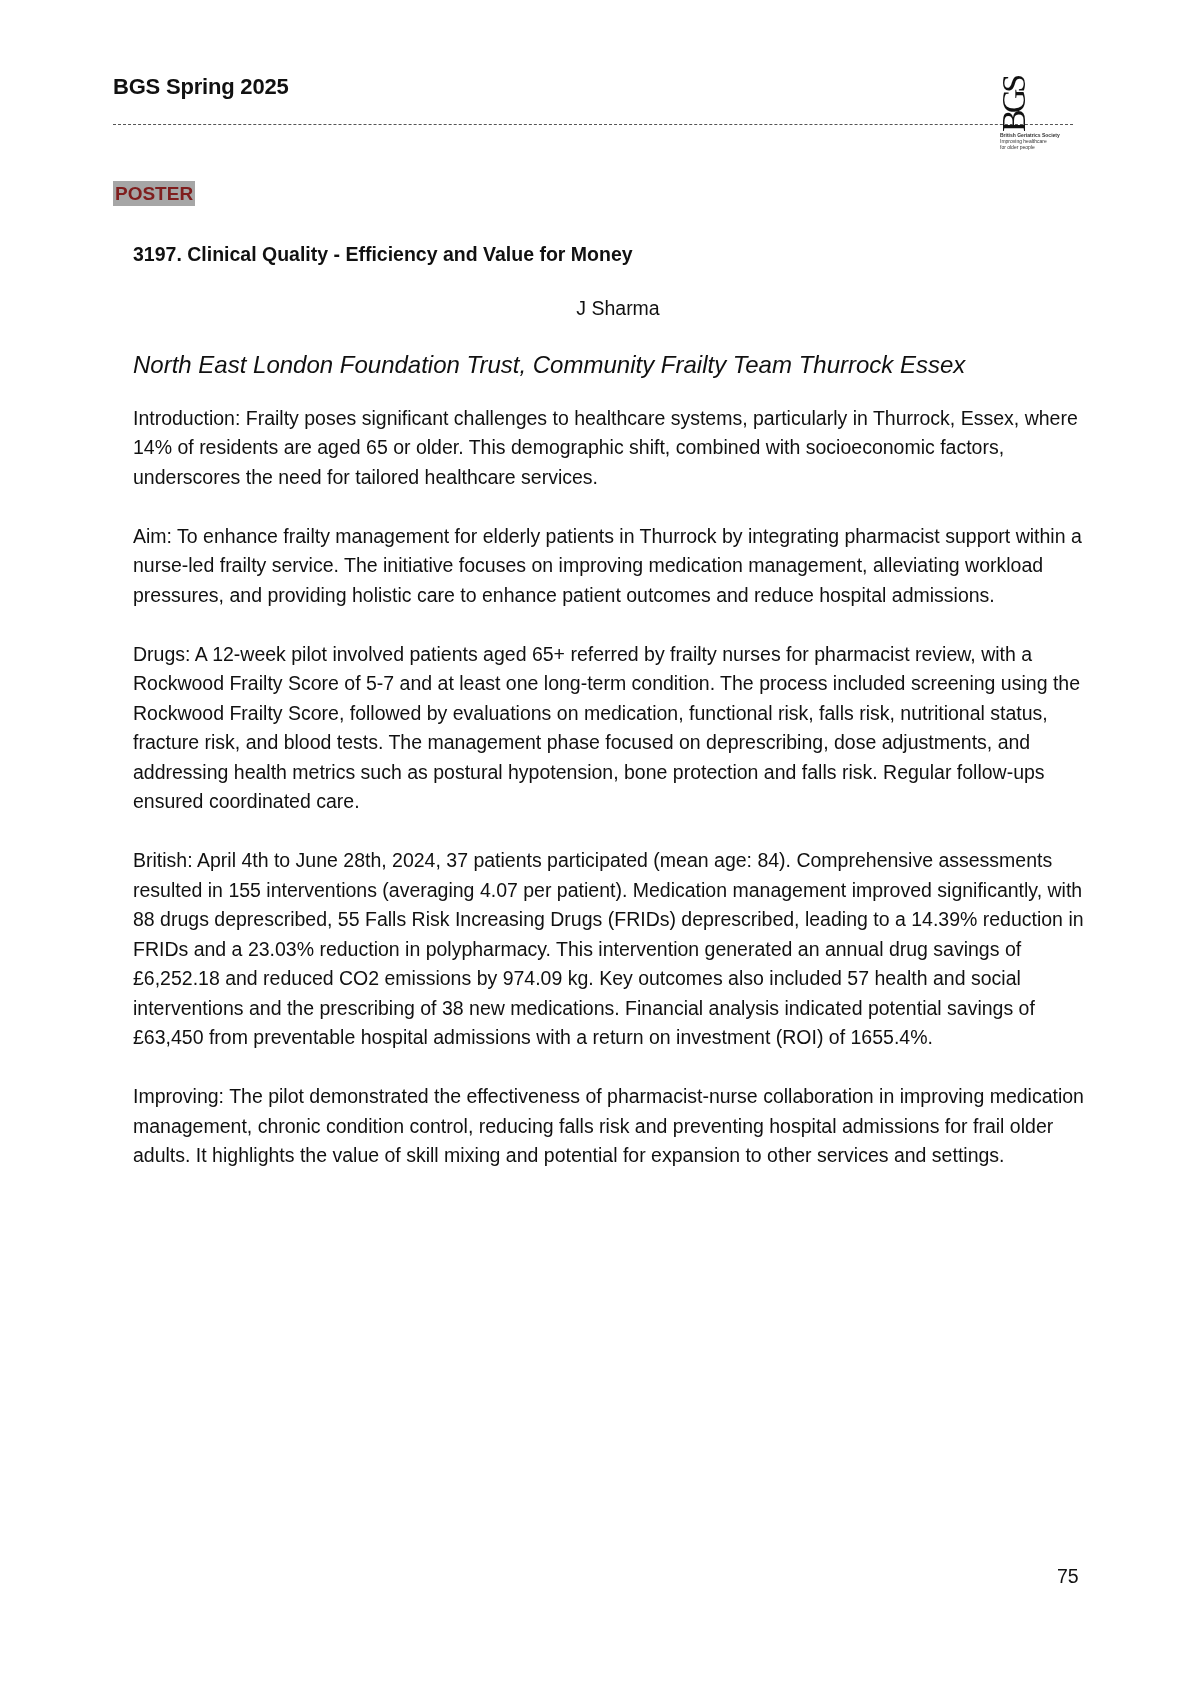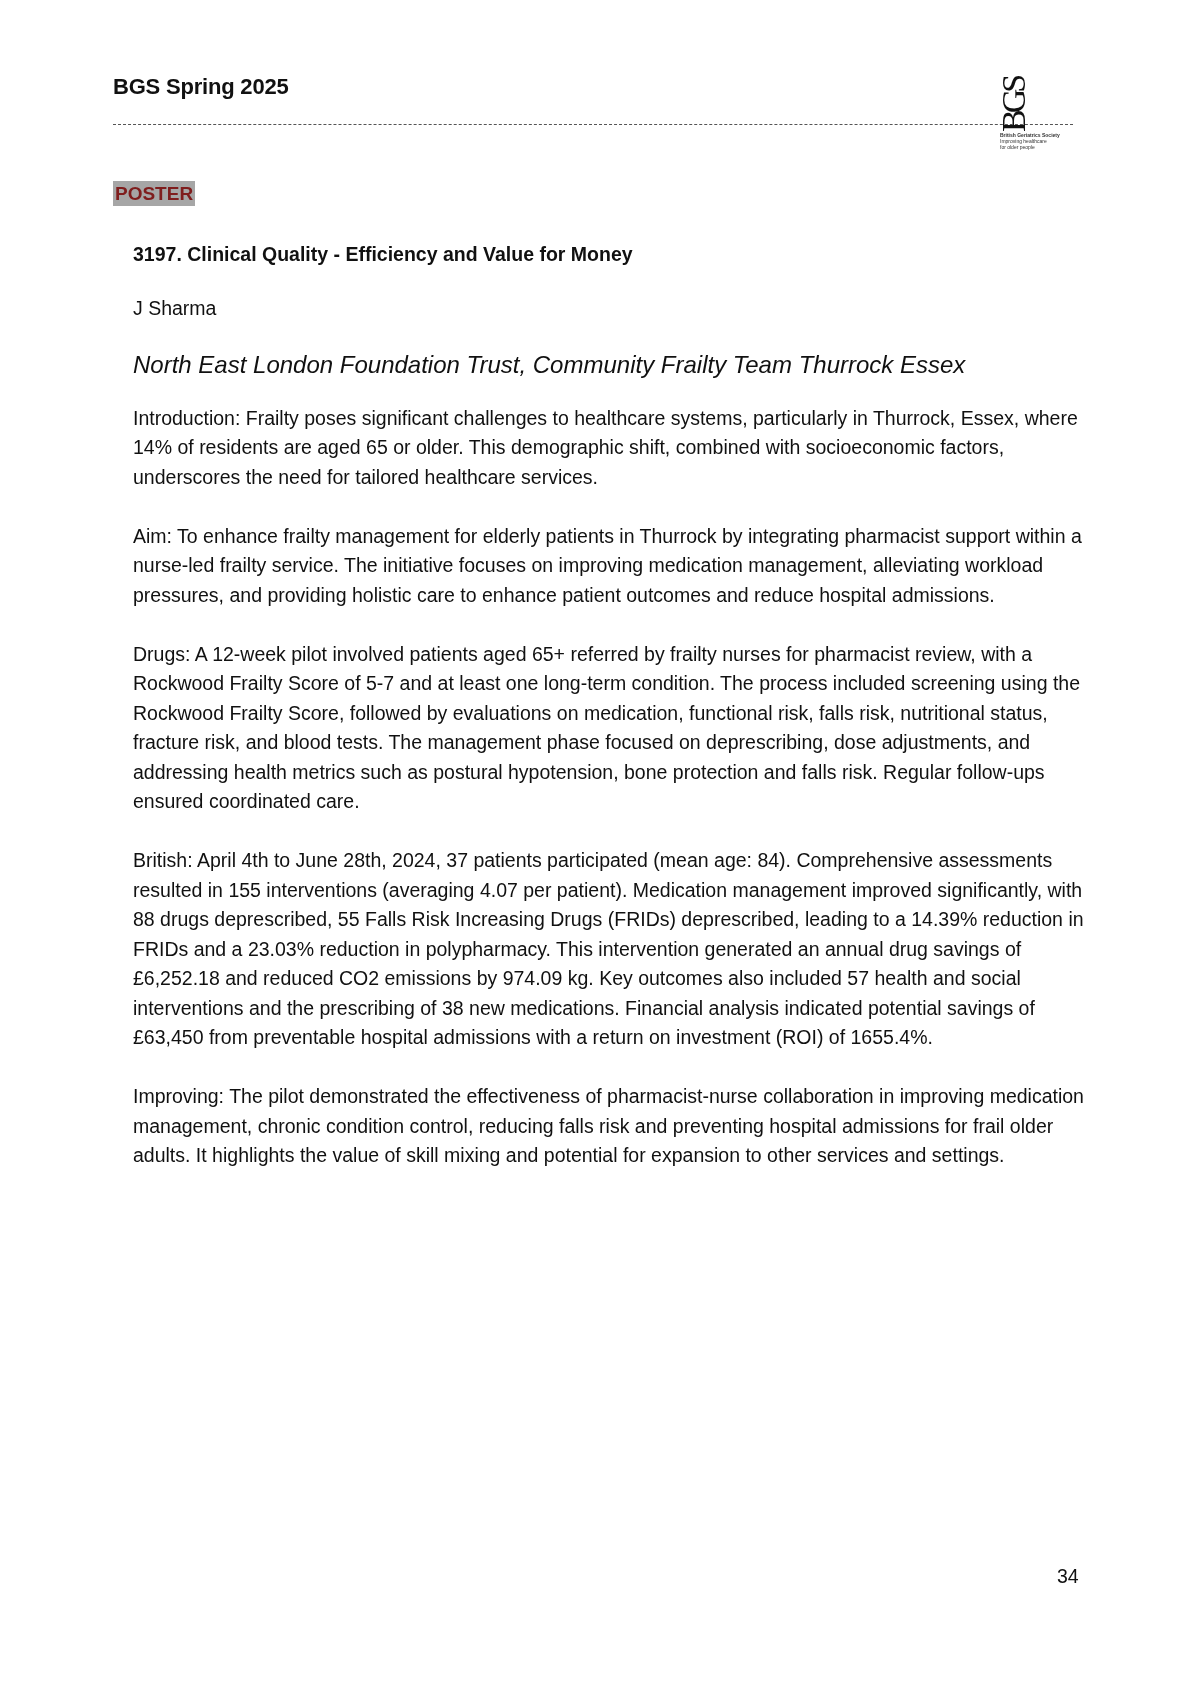--- a/index.html
+++ b/index.html
@@ -34,21 +34,21 @@
       position: absolute; left: 113px; top: 181px;
       background: #a6a6a6; color: #7f1d1d;
       font-size: 19px; font-weight: bold; padding: 2px 2px 1px 2px; line-height: 22px;
     }
     .content {
       position: absolute; left: 113px; top: 240px; width: 970px;
       font-size: 19.5px; line-height: 29.5px; margin-left: 20px;
     }
     .category { font-weight: bold; margin: 0 0 24px 0; }
     .title { font-weight: bold; margin: 0 0 27px 0; }
-    .author { margin: 0 0 27px 0; }
+    .author { margin: 0 0 27px 0; text-align: center; }
     .affiliation { font-style: italic; font-size: 24px; margin: 0 0 24px 0; }
     .section { margin: 0 0 29.5px 0; }
     .section .label { font-weight: normal; }
     .page-number {
       position: absolute; left: 1057px; top: 1565px; font-size: 19.5px;
     }
   </style>
 </head>
 <body>
 
@@ -87,13 +87,13 @@
   <p class="section">
     <span class="label">British:</span>
     <span>April 4th to June 28th, 2024, 37 patients participated (mean age: 84). Comprehensive assessments resulted in 155 interventions (averaging 4.07 per patient). Medication management improved significantly, with 88 drugs deprescribed, 55 Falls Risk Increasing Drugs (FRIDs) deprescribed, leading to a 14.39% reduction in FRIDs and a 23.03% reduction in polypharmacy. This intervention generated an annual drug savings of £6,252.18 and reduced CO2 emissions by 974.09 kg. Key outcomes also included 57 health and social interventions and the prescribing of 38 new medications. Financial analysis indicated potential savings of £63,450 from preventable hospital admissions with a return on investment (ROI) of 1655.4%.</span>
   </p>
   <p class="section">
     <span class="label">Improving:</span>
     <span>The pilot demonstrated the effectiveness of pharmacist-nurse collaboration in improving medication management, chronic condition control, reducing falls risk and preventing hospital admissions for frail older adults. It highlights the value of skill mixing and potential for expansion to other services and settings.</span>
   </p>
 </div>
 
-<div class="page-number">34</div>
+<div class="page-number">75</div>
 
 </body></html>

